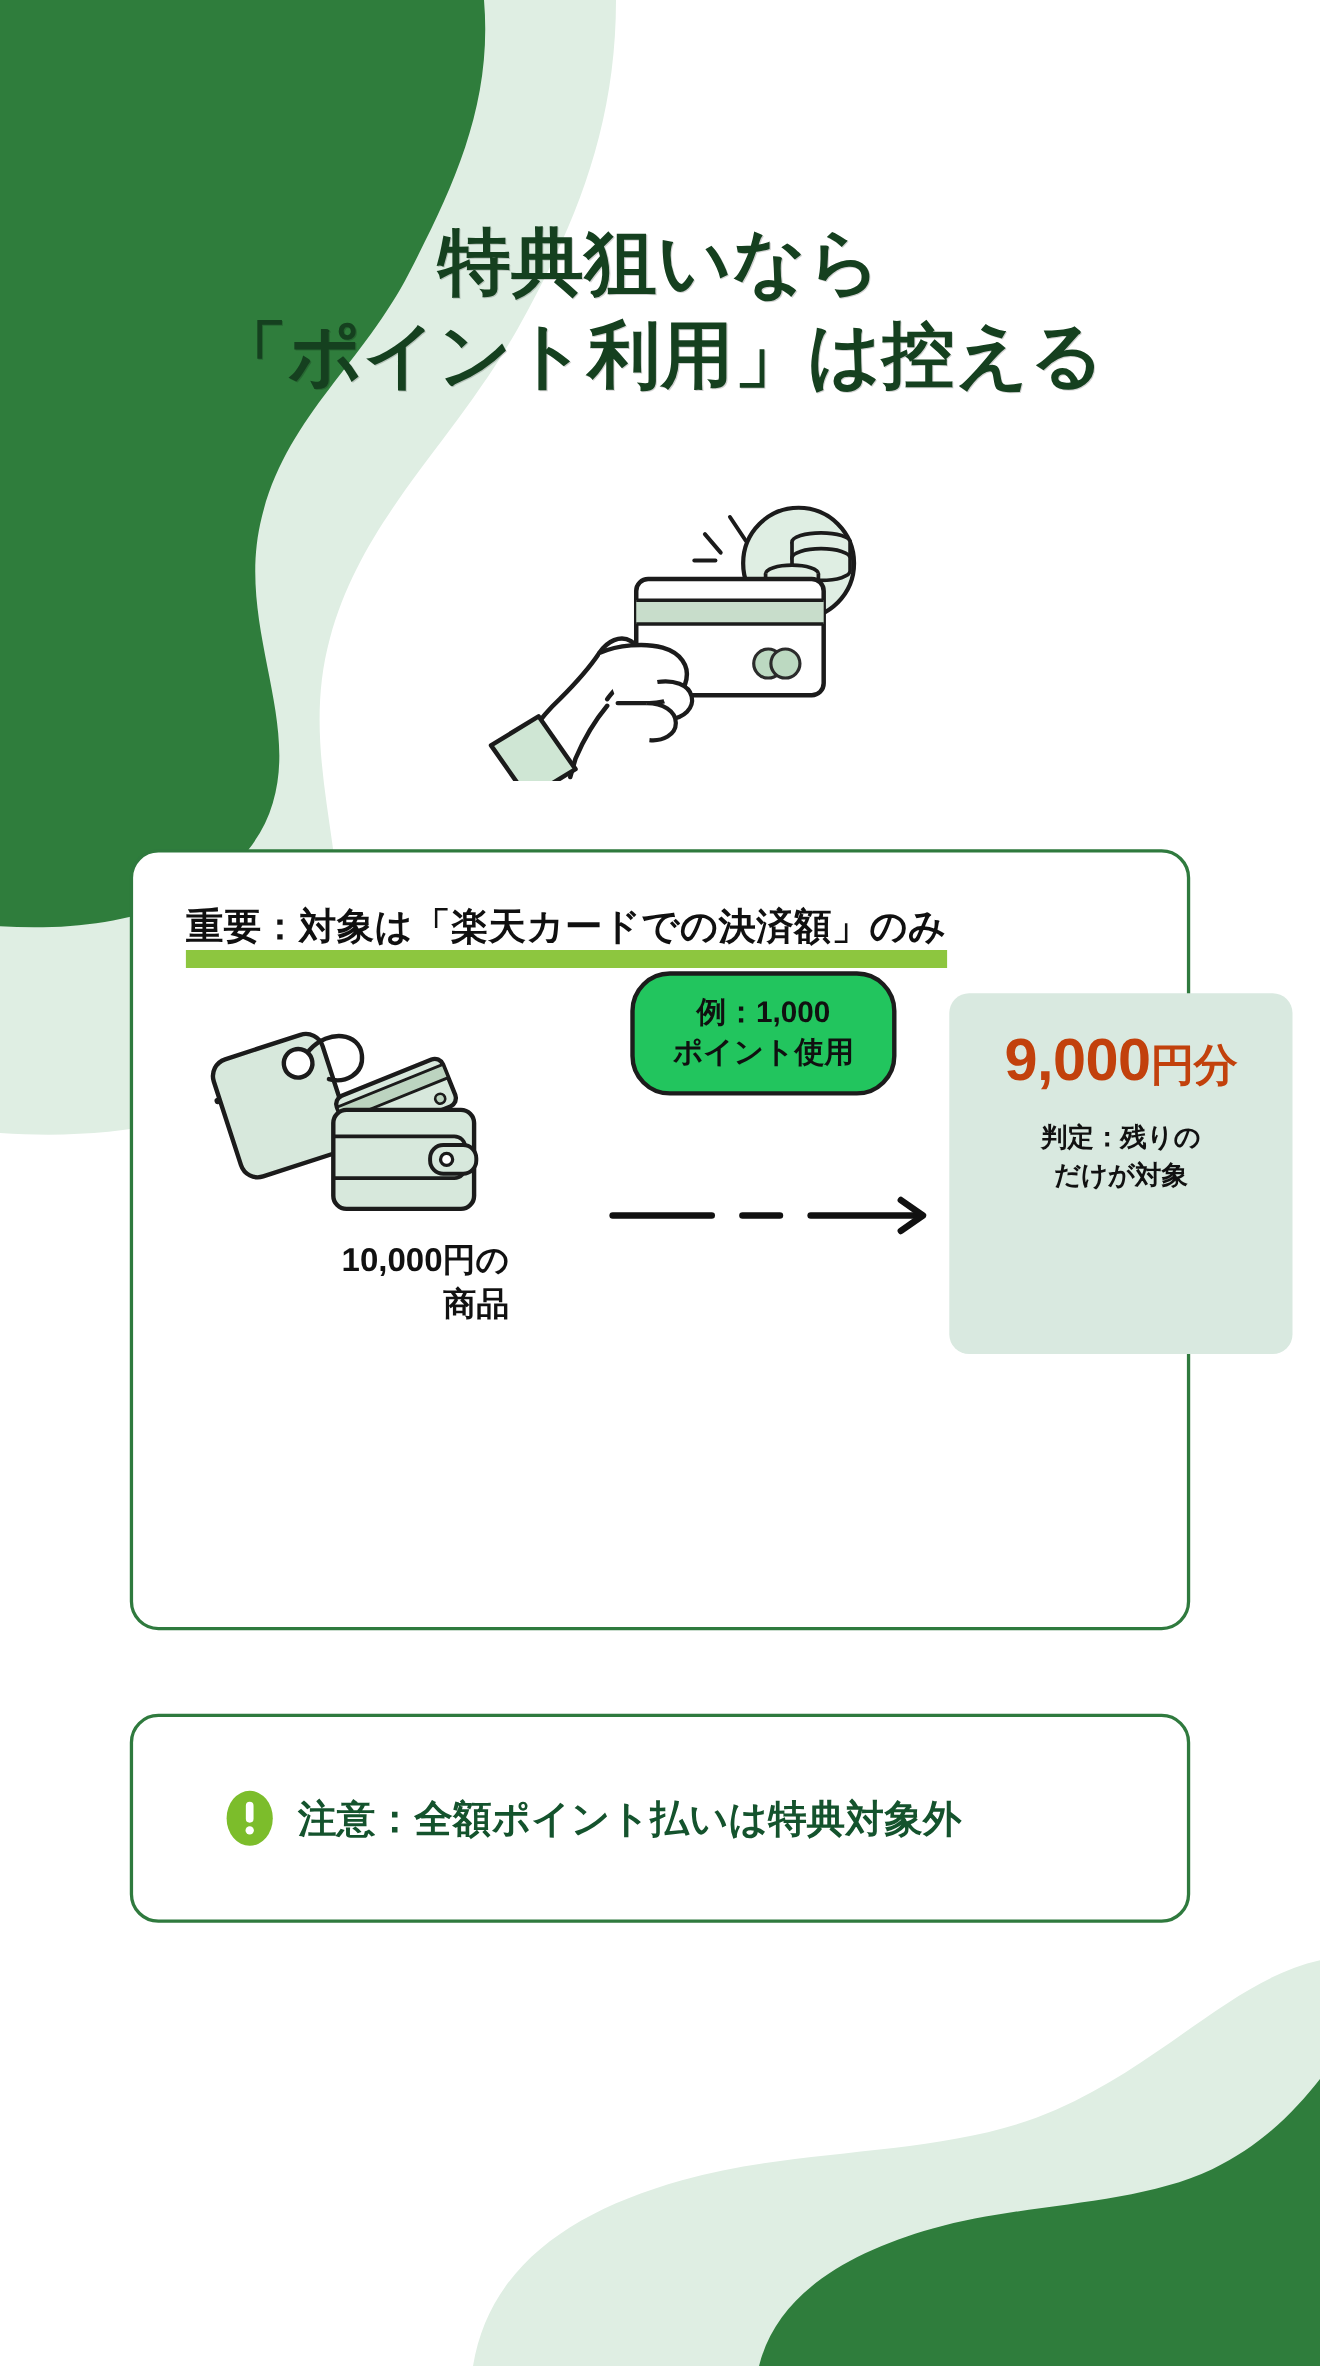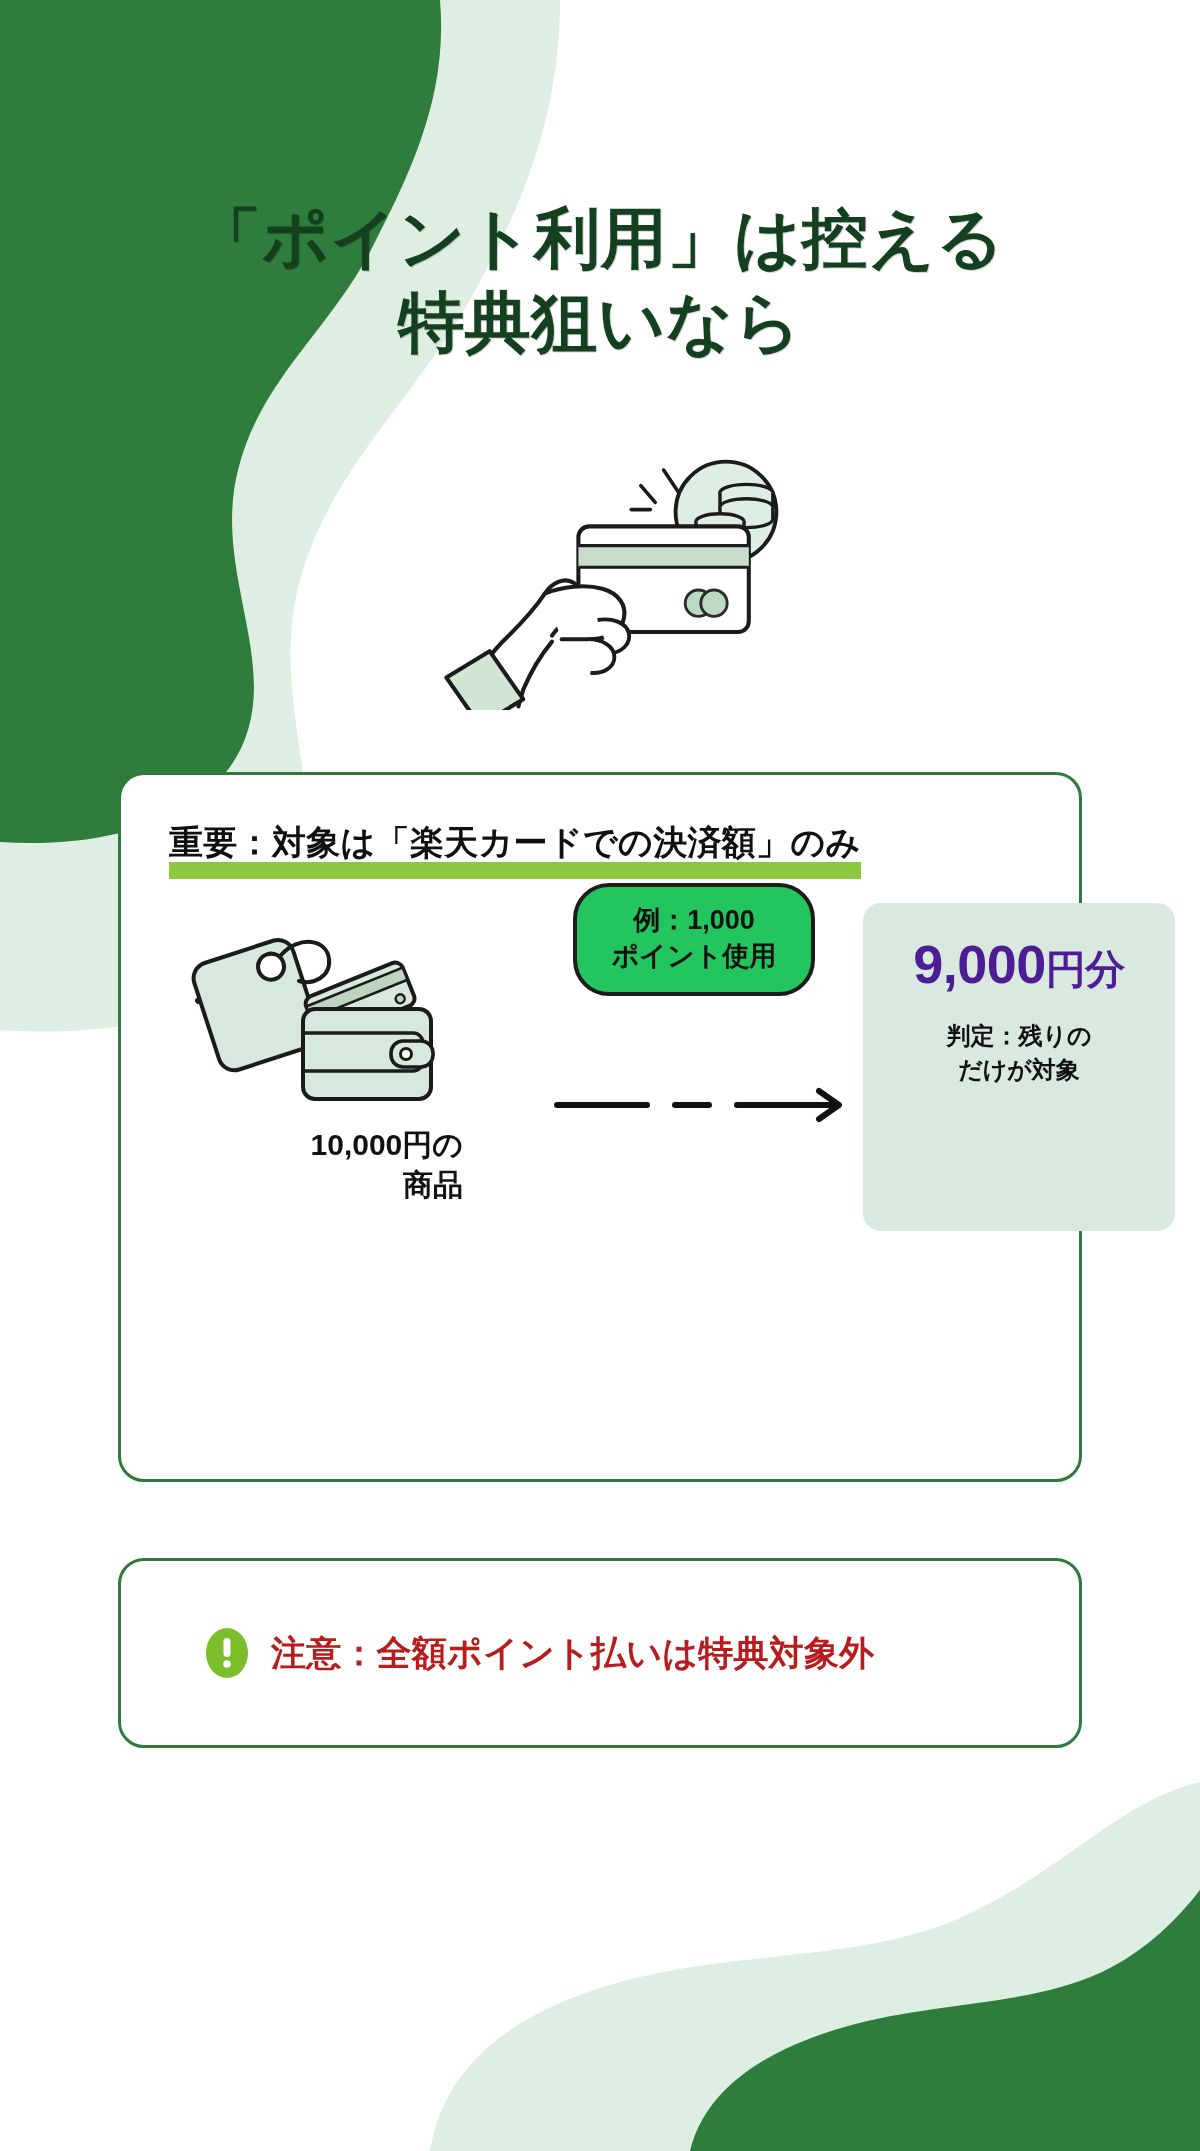--- a/index.html
+++ b/index.html
@@ -163,21 +163,21 @@
     height: 328px;
     background: #d9e9e0;
     border-radius: 18px;
     text-align: center;
     box-sizing: border-box;
     padding-top: 30px;
   }
   .result-amount {
     font-size: 54px;
     font-weight: 700;
-    color: #4c1d95;
+    color: #c2410c;
     letter-spacing: -0.5px;
     white-space: nowrap;
   }
   .result-amount .unit { font-size: 40px; }
   .result-note {
     margin-top: 22px;
     font-size: 24px;
     font-weight: 700;
     color: #111111;
     line-height: 1.42;
@@ -198,21 +198,21 @@
     align-items: center;
   }
   .warn-icon {
     margin-left: 84px;
     flex: 0 0 auto;
   }
   .warn-text {
     margin-left: 22px;
     font-size: 35px;
     font-weight: 700;
-    color: #b91c1c;
+    color: #14532d;
     white-space: nowrap;
     letter-spacing: 0.2px;
   }
 </style>
 </head>
 <body>
 
 <div id="poster">
 
   <svg class="blob-layer" viewBox="0 0 1200 2151" aria-hidden="true">
@@ -226,22 +226,22 @@
     <path d="M1200,2151 L430,2151 C445,2060 520,2010 620,1982
              C735,1950 860,1962 960,1918 C1060,1874 1120,1800 1200,1782 Z" fill="#dfeee3"></path>
 
     <path d="M1200,2151 L690,2151 C706,2086 770,2048 848,2026
              C932,2002 1030,2006 1102,1972 C1148,1950 1178,1918 1200,1890 Z" fill="#2f7d3c"></path>
   </svg>
 
   <div class="content">
 
     <div class="title-block">
+      <div class="title-line">特典狙いなら</div>
       <div class="title-line">「ポイント利用」は控える</div>
-      <div class="title-line">特典狙いなら</div>
     </div>
 
     <svg class="hero-illustration" viewBox="0 0 300 225" aria-hidden="true">
 
       <g stroke="#1b1b1b" stroke-width="3" stroke-linecap="round" fill="none">
         <line x1="203" y1="25" x2="215" y2="43"></line>
         <line x1="184" y1="38" x2="196" y2="52"></line>
         <line x1="176" y1="58" x2="192" y2="58"></line>
       </g>
 

